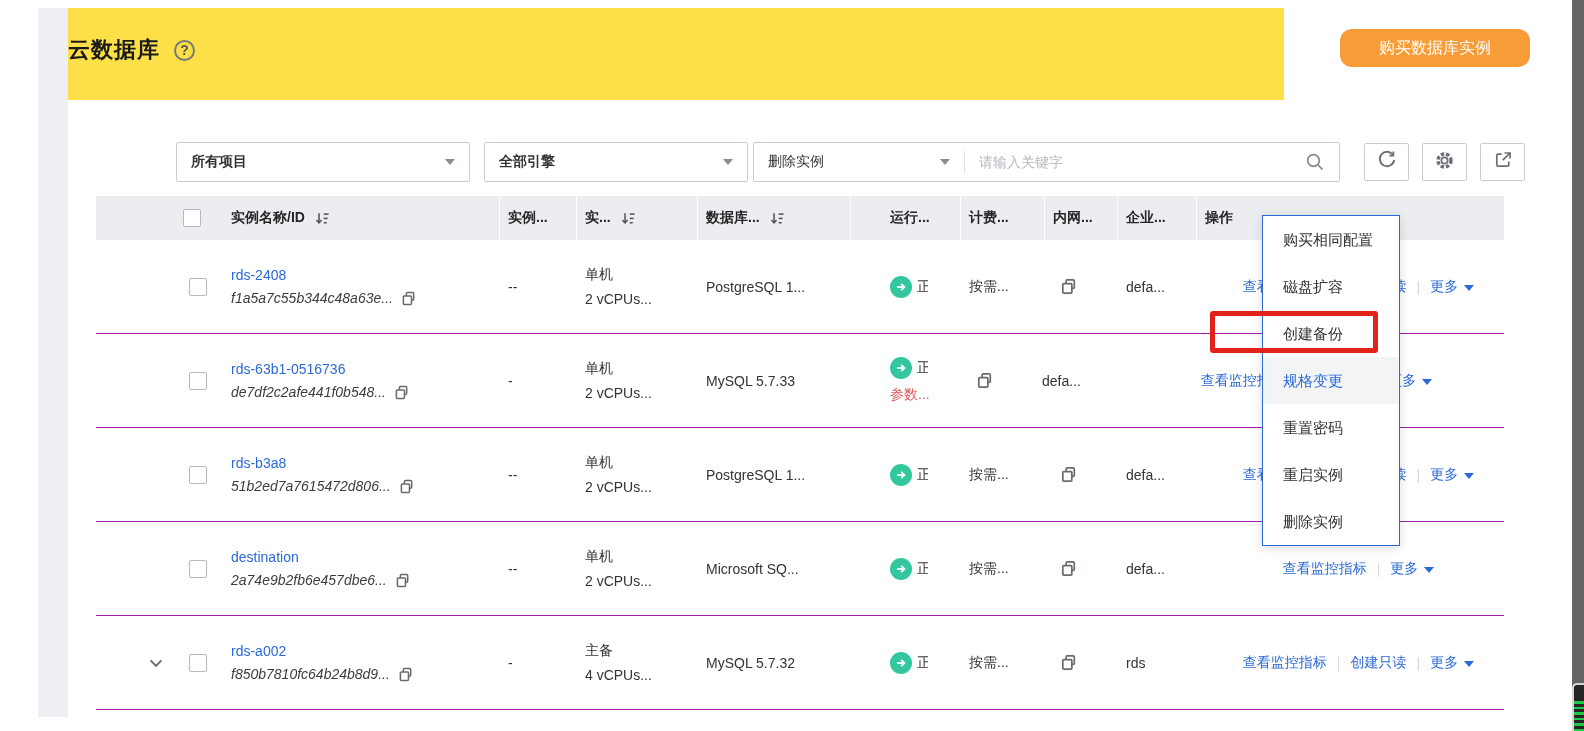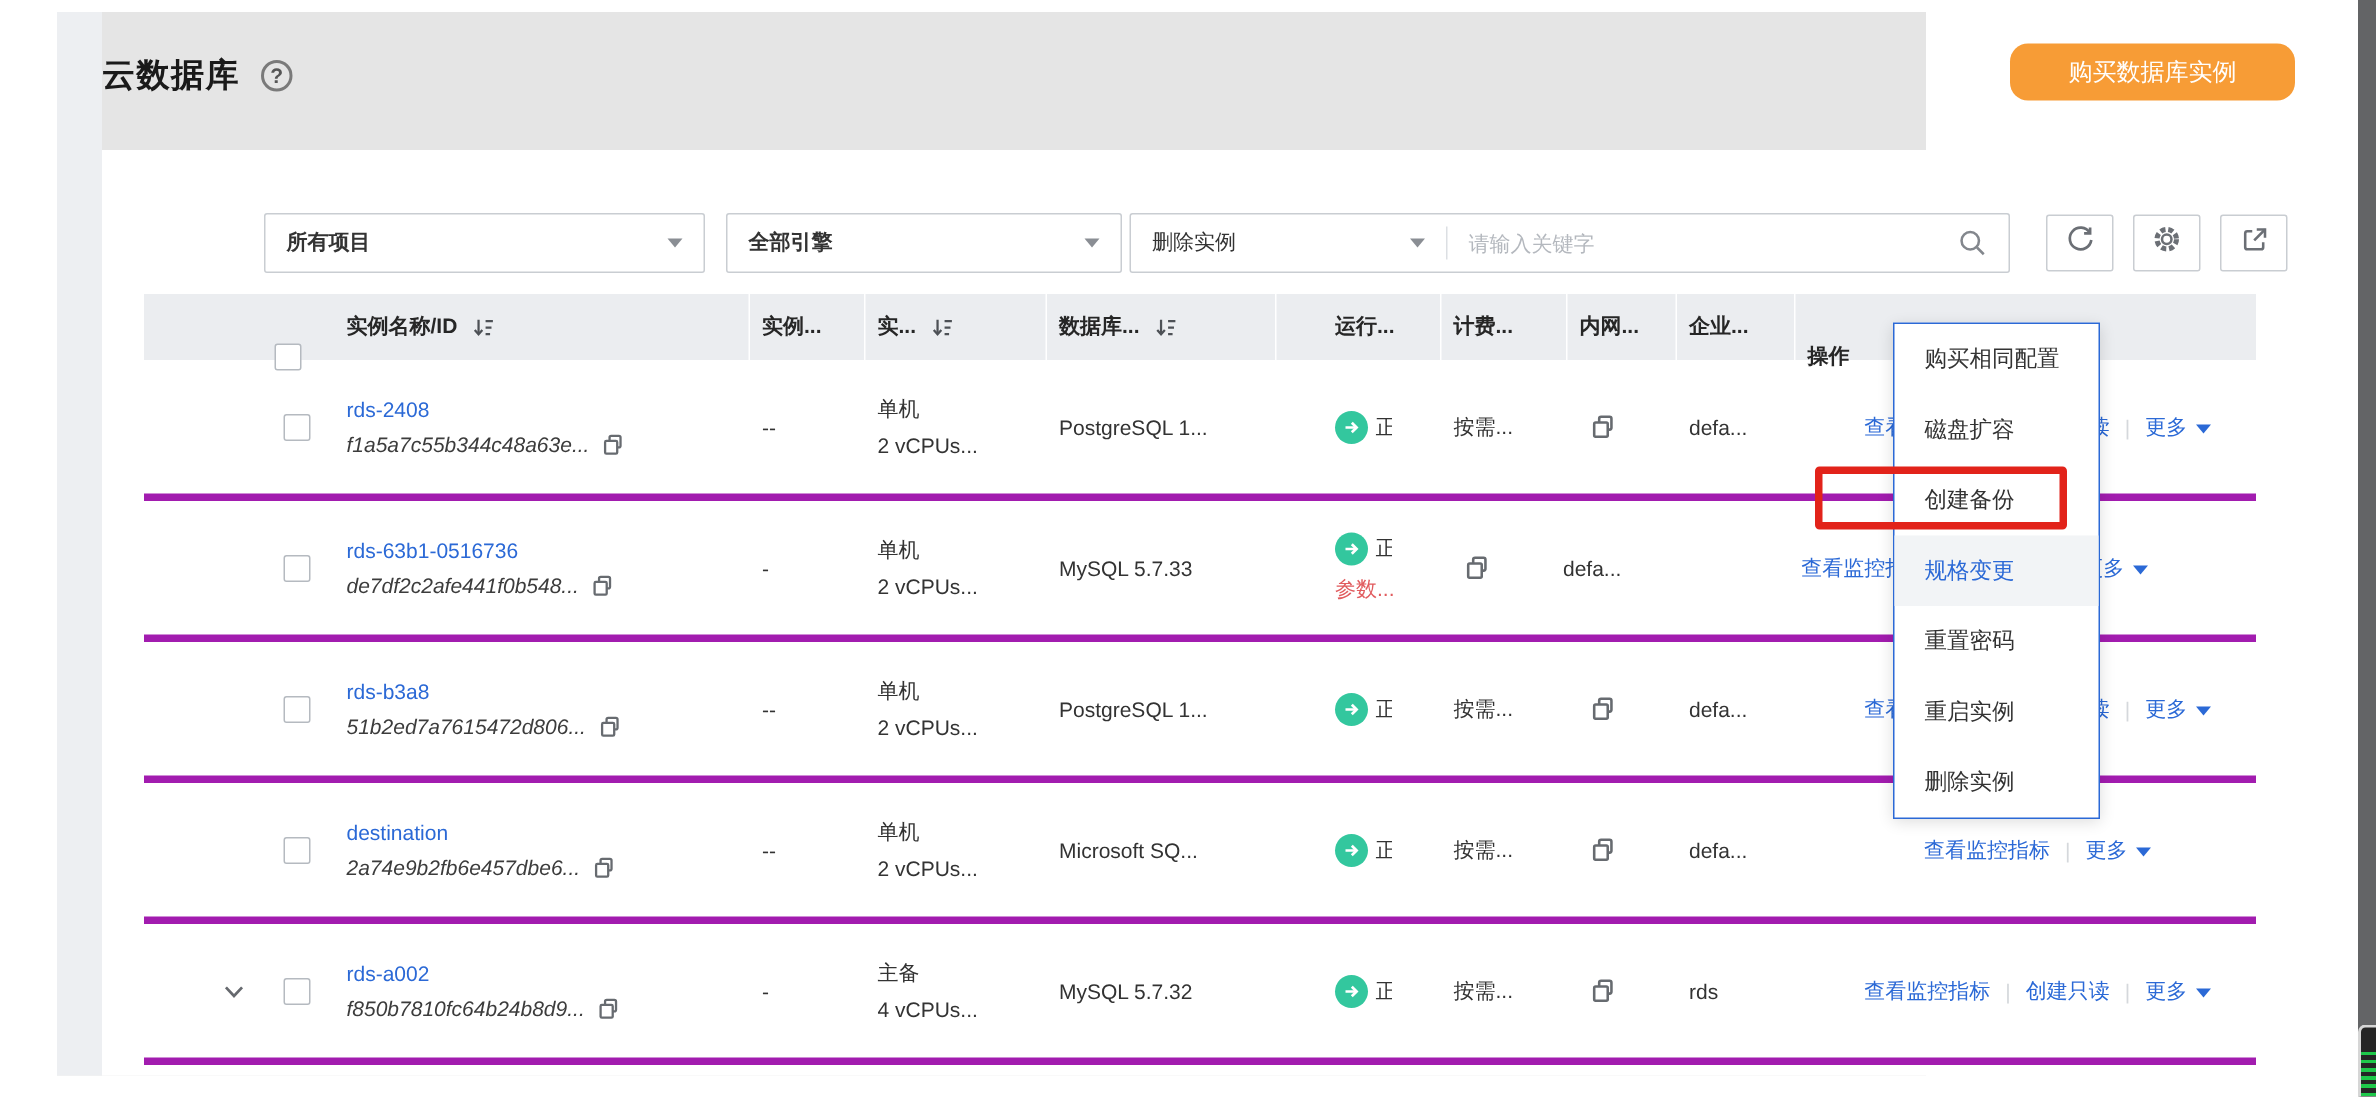--- a/index.html
+++ b/index.html
@@ -1,20 +1,20 @@
 <!DOCTYPE html>
 <html><head>
 <meta charset="utf-8">
 <style>
   * { margin:0; padding:0; box-sizing:border-box; }
   html,body { width:1584px; height:731px; }
   body { position:relative; background:#ffffff; overflow:hidden;
          font-family:"Liberation Sans","DejaVu Sans",sans-serif; color:#333; }
 
-  .console { position:absolute; left:38px; top:8px; width:1246px; height:709px; background:#e5e5e5; }
+  .console { position:absolute; left:38px; top:8px; width:1246px; height:709px; background:#fde047; }
   .gutter  { position:absolute; left:0; top:0; width:30px; height:100%; background:#edeff2; }
 
   .title-row { position:absolute; left:30px; top:27px; display:flex; align-items:center; }
   .page-title { font-size:22px; font-weight:700; color:#1a1a1a; letter-spacing:1px; }
   .help-icon { margin-left:14px; width:21px; height:21px; border:2px solid #7a7a7a; border-radius:50%;
                color:#555; font-size:14px; font-weight:700; display:flex; align-items:center; justify-content:center; }
 
   .buy-btn { position:absolute; left:1302px; top:21px; width:190px; height:38px; background:#f79c36;
              border:none; border-radius:12px; color:#fff; font-size:16px; cursor:pointer;
              font-family:inherit; }
@@ -42,27 +42,27 @@
   .search-glass { margin-right:14px; display:flex; }
 
   .icon-btn { position:absolute; top:43px; width:45px; height:38px; background:#fff; border:1px solid #c9cdd2;
               border-radius:2px; display:flex; align-items:center; justify-content:center; cursor:pointer; }
   .btn-refresh { left:1296px; } .btn-gear { left:1354px; } .btn-export { left:1412px; }
 
   
   .table { position:absolute; left:28px; top:96px; width:1408px; }
   .thead { display:flex; height:44px; background:#ebedf0; font-size:14px; font-weight:700; color:#262626; }
   .th { display:flex; align-items:center; height:100%; padding-left:8px; border-right:1px solid #fff; }
-  .th:first-child, .th:last-child { border-right:none;margin-top:20px; }
+  .th:first-child, .th:last-child { border-right:none; }
   .sort-ic { margin-left:10px; display:flex; }
 
   .cw0{width:127px;} .cw1{width:277px;} .cw2{width:77px;} .cw3{width:121px;} .cw4{width:153px;}
   .cw5{width:79px;margin-left:31px;} .cw6{width:84px;} .cw7{width:73px;} .cw8{width:79px;} .cw9{flex:1;}
 
-  .trow { display:flex; height:94px; border-bottom:5px solid #a21caf; font-size:14px; color:#333; }
+  .trow { display:flex; height:94px; border-bottom:1px solid #a21caf; font-size:14px; color:#333; }
   .cell { display:flex; flex-direction:column; justify-content:center; padding-left:8px; height:100%; }
   .cell-select { flex-direction:row; align-items:center; padding-left:0; }
   .chev { margin-left:36px; width:16px; display:flex; cursor:pointer; }
   .checkbox { width:18px; height:18px; background:#fff; border:1px solid #b5bac0; border-radius:2px;
               cursor:pointer; flex:none; }
   .cell-select .checkbox { margin-left:25px; }
   .thead .checkbox { margin-left:79px; }
 
   .name-link { color:#2b69d6; cursor:pointer; margin-bottom:7px; }
   .id-line { display:flex; align-items:flex-start; gap:7px; color:#3c3c3c;font-style:italic; }

